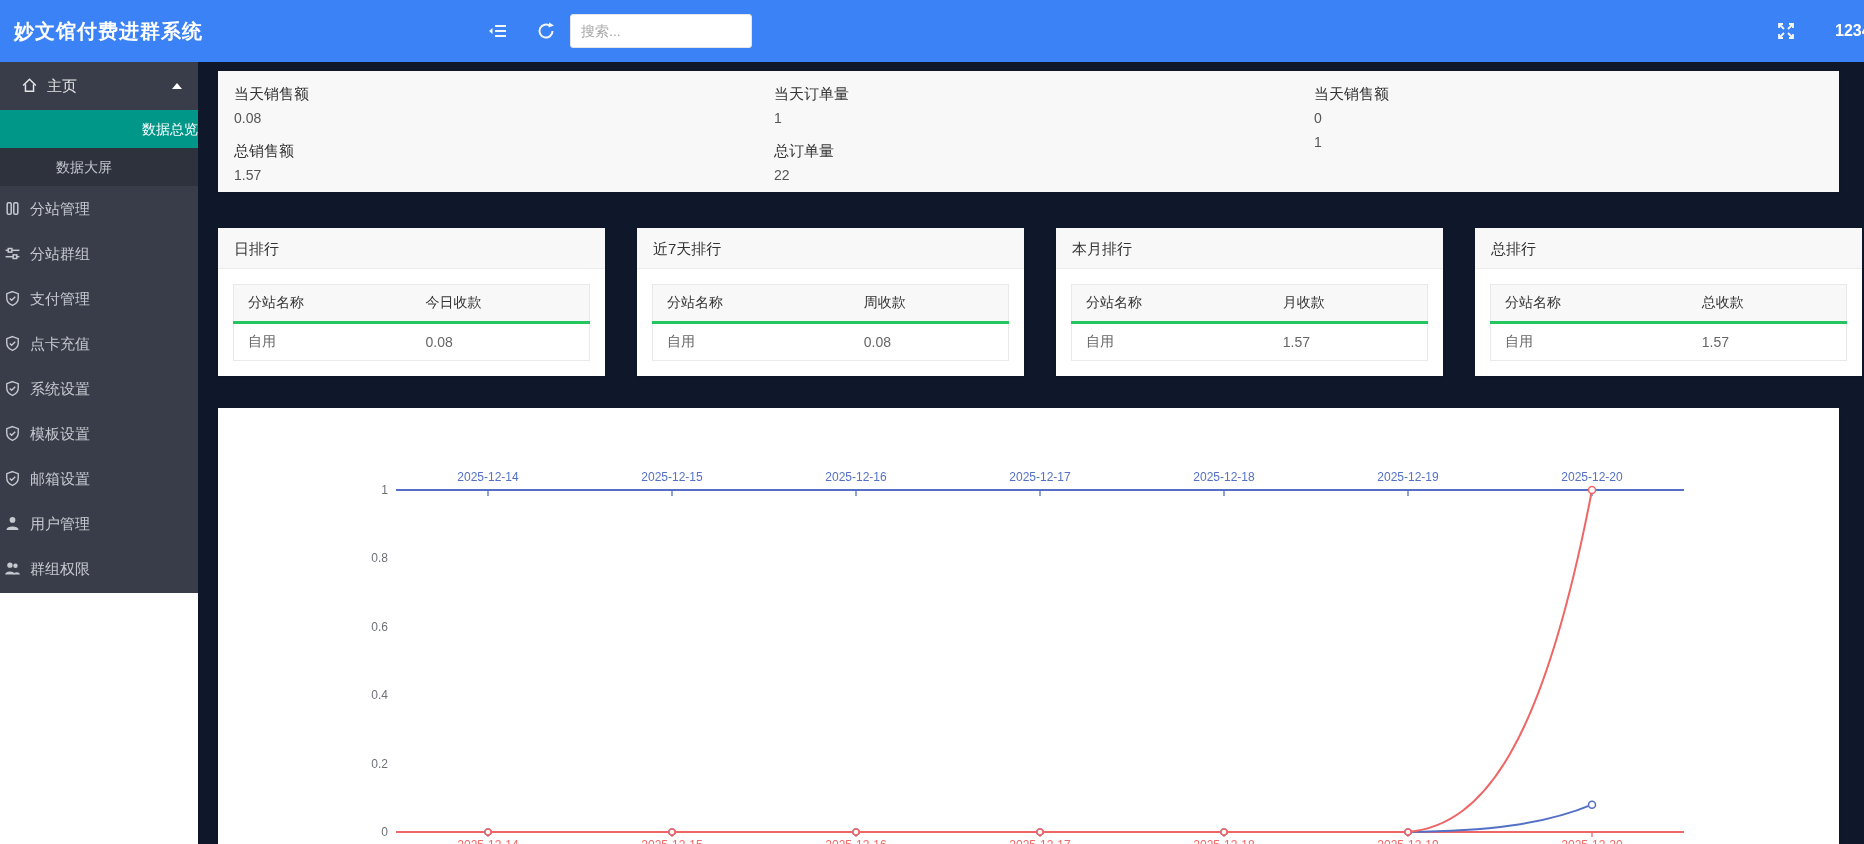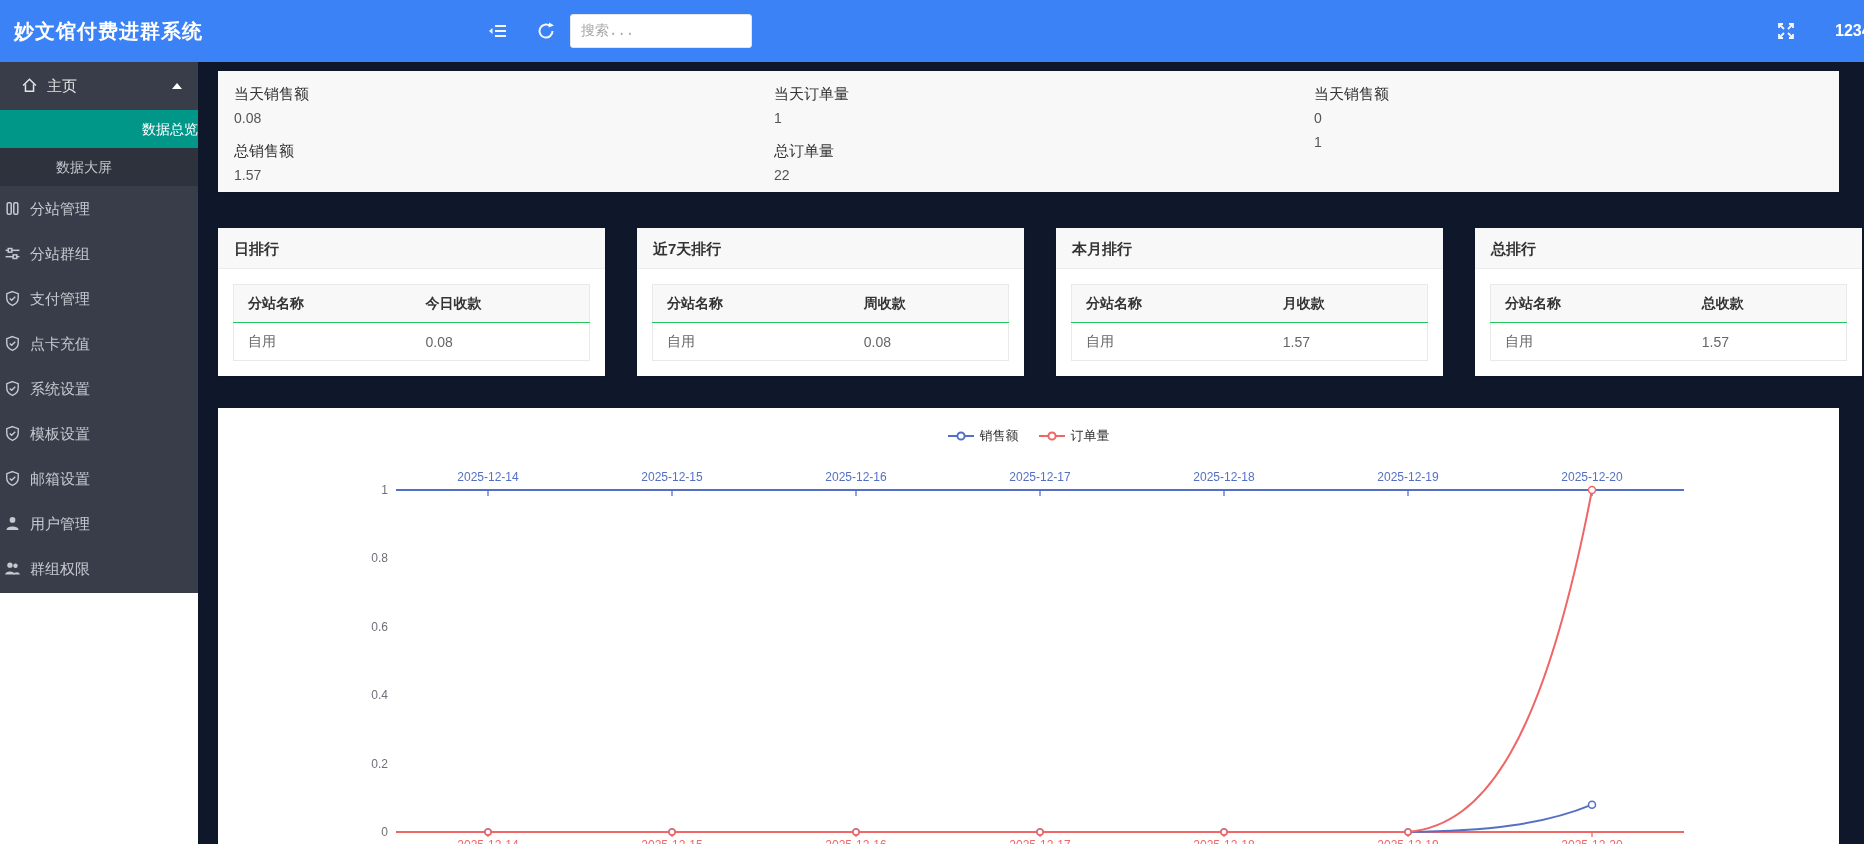--- a/index.html
+++ b/index.html
@@ -12,21 +12,21 @@
   .topbar { position:absolute; left:0; top:0; width:1864px; height:62px; background:#3b82f6; z-index:5; }
   .app-title { position:absolute; left:14px; top:0; height:62px; line-height:62px;
     color:#fff; font-size:20px; font-weight:bold; letter-spacing:1px; white-space:nowrap; }
   .tb-icon { position:absolute; top:21px; width:20px; height:20px; color:#f4f7f6; cursor:pointer; }
   .tb-icon svg { display:block; }
   #hamburger { left:488px; }
   #refresh { left:536px; }
   #fullscreen { left:1776px; }
   .search-input { position:absolute; left:570px; top:14px; width:182px; height:34px;
     border:1px solid #e6e6e6; border-radius:3px; background:#fff; padding:0 10px;
-    font-size:14px; color:#333; outline:none; font-family:Liberation Mono, monospace; }
+    font-size:14px; color:#333; outline:none; font-family:Liberation Sans, sans-serif; }
   .search-input::placeholder { color:#a8a8a8; }
   .username { position:absolute; left:1835px; top:0; height:62px; line-height:62px;
     color:#fff; font-size:16px; font-weight:bold; white-space:nowrap; }
   
   .sidebar { position:absolute; left:0; top:62px; width:198px; background:#393d49; z-index:4; padding-bottom:2px; }
   .nav-parent { position:relative; height:48px; line-height:48px; padding-left:21px;
     color:#e5e5e5; font-size:15px; cursor:pointer; white-space:nowrap; }
   .nav-item { position:relative; height:45px; line-height:45px; padding-left:4px;
     color:#c6c9d0; font-size:15px; cursor:pointer; white-space:nowrap; }
   .nav-ic { display:inline-block; width:17px; height:17px; margin-right:9px; vertical-align:-3px; }
@@ -41,25 +41,25 @@
     background:#0f172a; overflow:hidden; padding-left:20px; }
   .stats-card { margin-top:9px; width:1621px; height:121px; background:#f8f8f8;
     box-shadow:0 1px 2px rgba(0,0,0,.06); display:flex; padding-top:10px; }
   .stat-col { width:540px; padding-left:16px; flex:none; }
   .stat-label { height:26px; line-height:26px; font-size:15px; color:#333; }
   .stat-value { height:24px; line-height:22px; font-size:14px; color:#555; }
   .rank-row { display:flex; margin-top:36px; width:1646px; }
   .rank-card { flex:none; width:387px; margin-right:32px; background:#fff; box-shadow:0 1px 2px rgba(0,0,0,.08); }
   .rank-card:last-child { margin-right:0; }
   .rank-head { height:41px; line-height:41px; background:#f8f8f8; border-bottom:1px solid #ececec;
-    padding-left:16px; font-size:15px; font-weight:bold; color:#333; }
+    padding-left:16px; font-size:15px; font-weight:normal; color:#333; }
   .rank-body { padding:15px; }
   table.rank-table { width:100%; border-collapse:collapse; font-size:14px; border:1px solid #e9e9e9; }
   table.rank-table th { height:38px; background:#f8f8f8; text-align:left; padding-left:14px;
-    color:#333; font-weight:bold; border-bottom:1px solid #22c55e; }
+    color:#333; font-weight:normal; border-bottom:3px solid #22c55e; }
   table.rank-table td { height:38px; padding-left:14px; color:#666; background:#fff; }
   
   .chart-card { position:relative; margin-top:32px; width:1621px; height:480px;
     background:#fff; box-shadow:0 1px 2px rgba(0,0,0,.08); overflow:hidden; }
   .legend { position:absolute; left:0; top:19px; width:100%; display:flex;
     justify-content:center; gap:20px; z-index:2; }
   .legend-item { display:flex; align-items:center; gap:6px; font-size:13px; color:#333; cursor:pointer; }
   svg.chart-svg { position:absolute; left:0; top:0; }
 </style>
 </head>
@@ -237,36 +237,20 @@
                 <td>自用</td>
                 <td>1.57</td>
               </tr>
             </tbody>
           </table>
         </div>
       </div>
     </section>
 
   <section class="chart-card">
-    <div class="legend" id="chart-legend">
-        <div class="legend-item">
-          <svg width="26" height="10">
-            <line x1="0" y1="5" x2="26" y2="5" stroke="#5470c6" stroke-width="2"></line>
-            <circle cx="13" cy="5" r="3.6" fill="#fff" stroke="#5470c6" stroke-width="2"></circle>
-          </svg>
-          <span>销售额</span>
-        </div>
-        <div class="legend-item">
-          <svg width="26" height="10">
-            <line x1="0" y1="5" x2="26" y2="5" stroke="#ee6666" stroke-width="2"></line>
-            <circle cx="13" cy="5" r="3.6" fill="#fff" stroke="#ee6666" stroke-width="2"></circle>
-          </svg>
-          <span>订单量</span>
-        </div>
-      </div>
     <svg class="chart-svg" id="chart-svg" width="1621" height="480">
         <text x="170" y="428" fill="#6e7079" text-anchor="end" font-size="12" font-family="&quot;Liberation Sans&quot;, sans-serif">0</text>
         <text x="170" y="359.6" fill="#6e7079" text-anchor="end" font-size="12" font-family="&quot;Liberation Sans&quot;, sans-serif">0.2</text>
         <text x="170" y="291.2" fill="#6e7079" text-anchor="end" font-size="12" font-family="&quot;Liberation Sans&quot;, sans-serif">0.4</text>
         <text x="170" y="222.8" fill="#6e7079" text-anchor="end" font-size="12" font-family="&quot;Liberation Sans&quot;, sans-serif">0.6</text>
         <text x="170" y="154.39999999999998" fill="#6e7079" text-anchor="end" font-size="12" font-family="&quot;Liberation Sans&quot;, sans-serif">0.8</text>
         <text x="170" y="86" fill="#6e7079" text-anchor="end" font-size="12" font-family="&quot;Liberation Sans&quot;, sans-serif">1</text>
         <line x1="178" y1="82" x2="1466" y2="82" stroke="#5470c6" stroke-width="2"></line>
         <line x1="270" y1="82" x2="270" y2="88" stroke="#5470c6" stroke-width="1.3"></line>
         <text x="270" y="73" fill="#5470c6" text-anchor="middle" font-size="12" font-family="&quot;Liberation Sans&quot;, sans-serif">2025-12-14</text>

